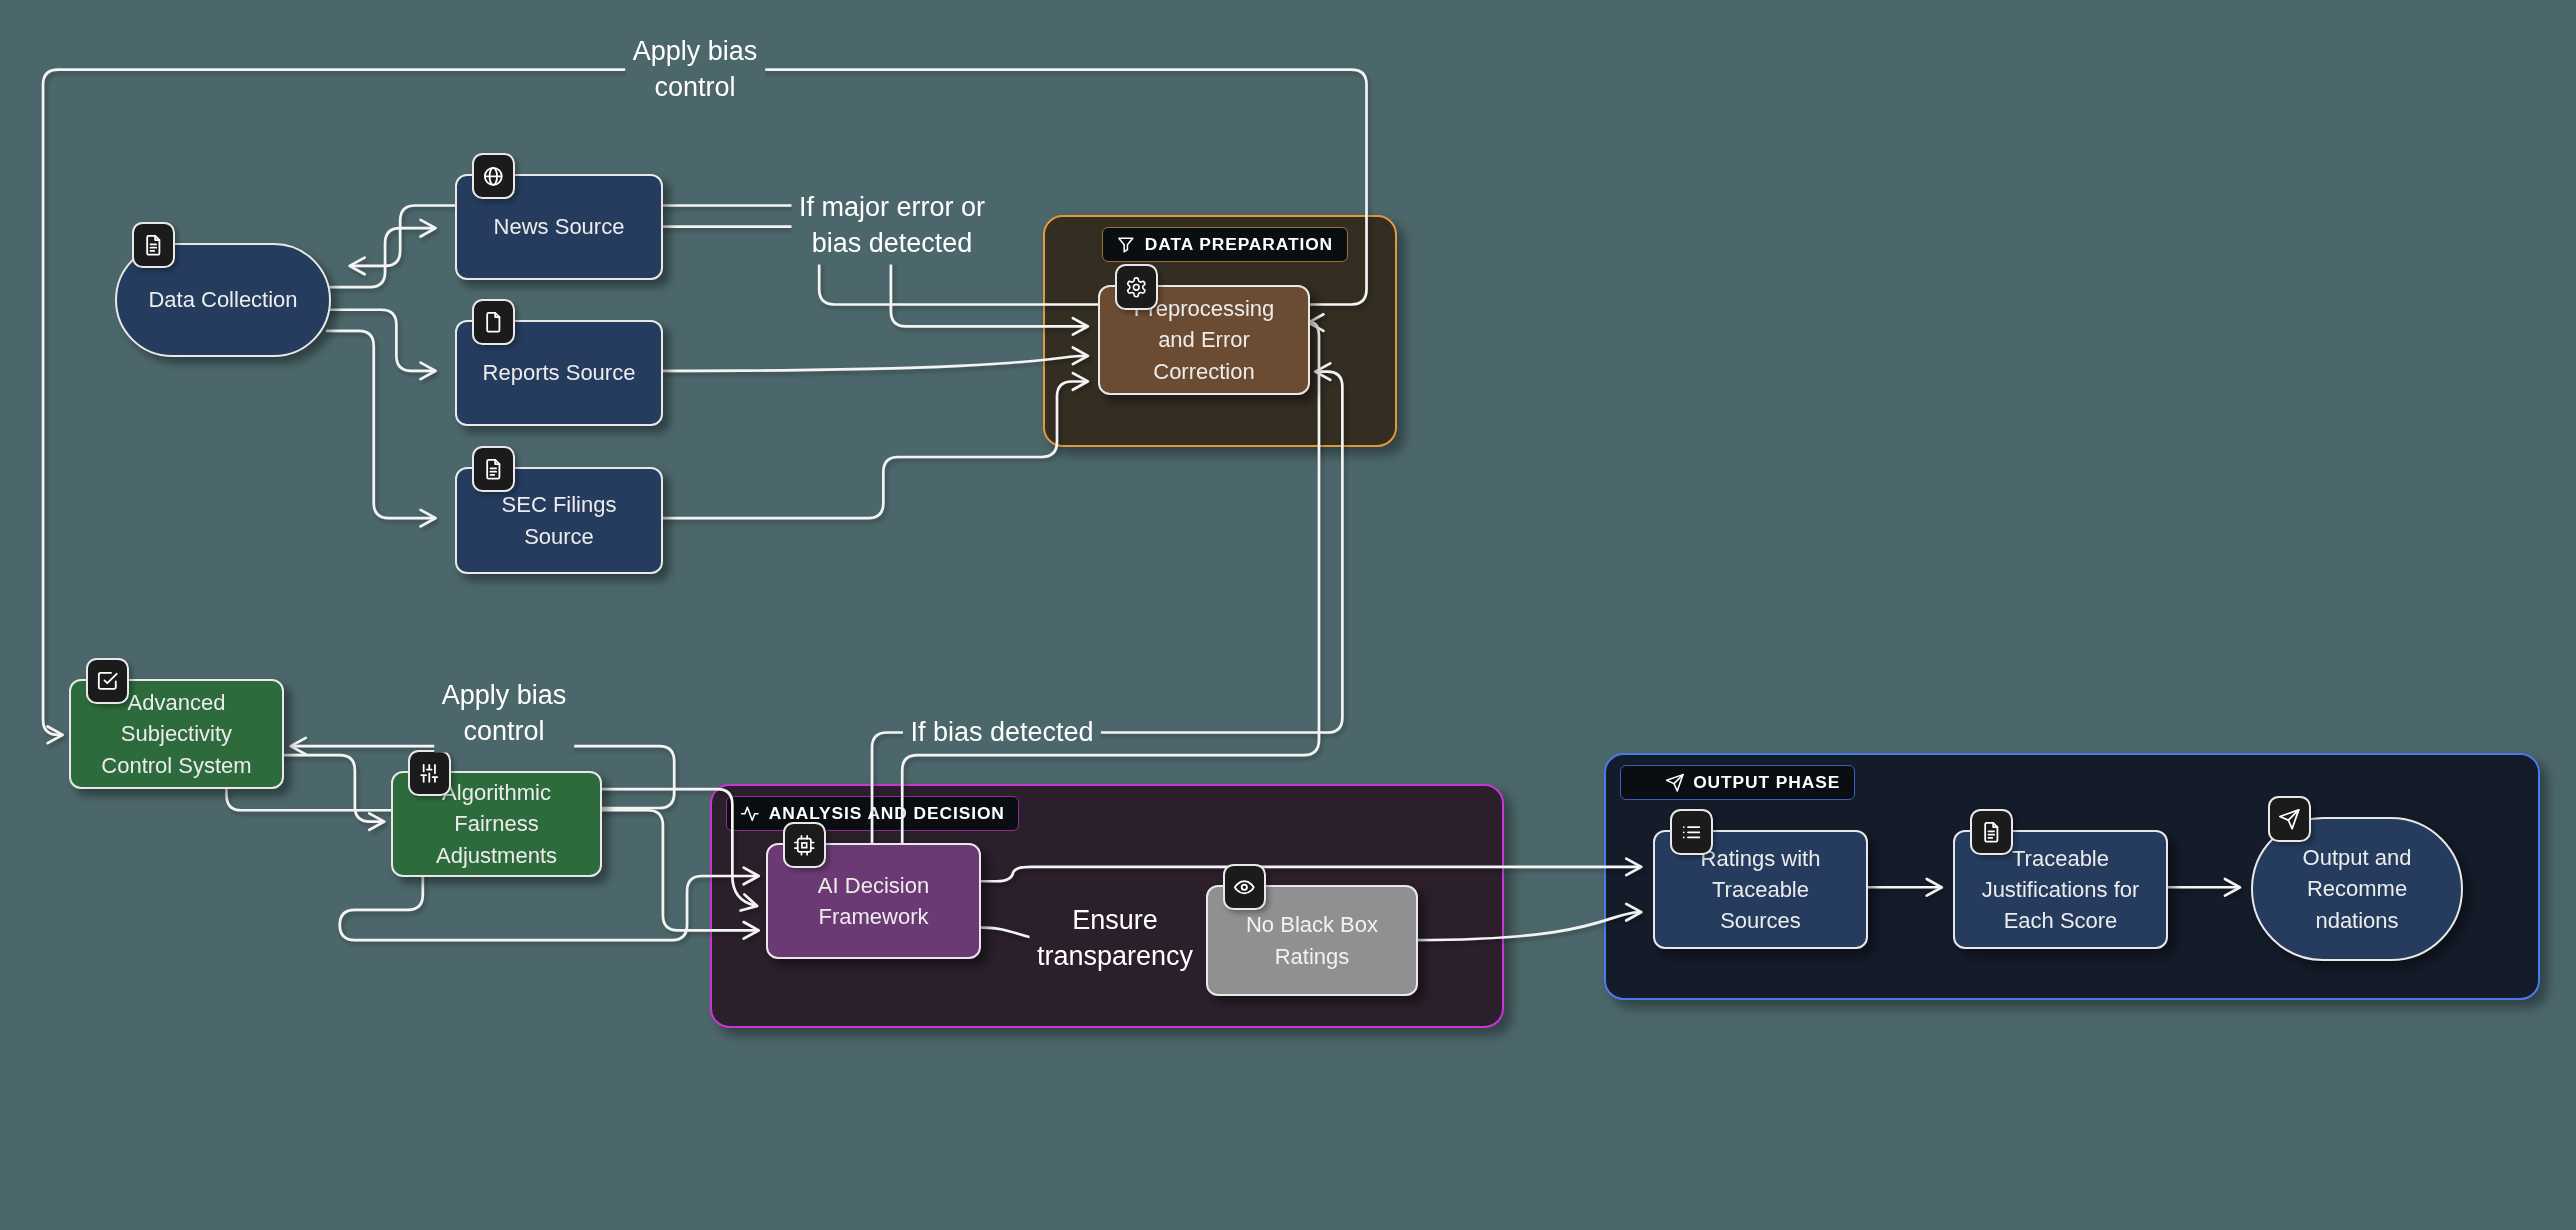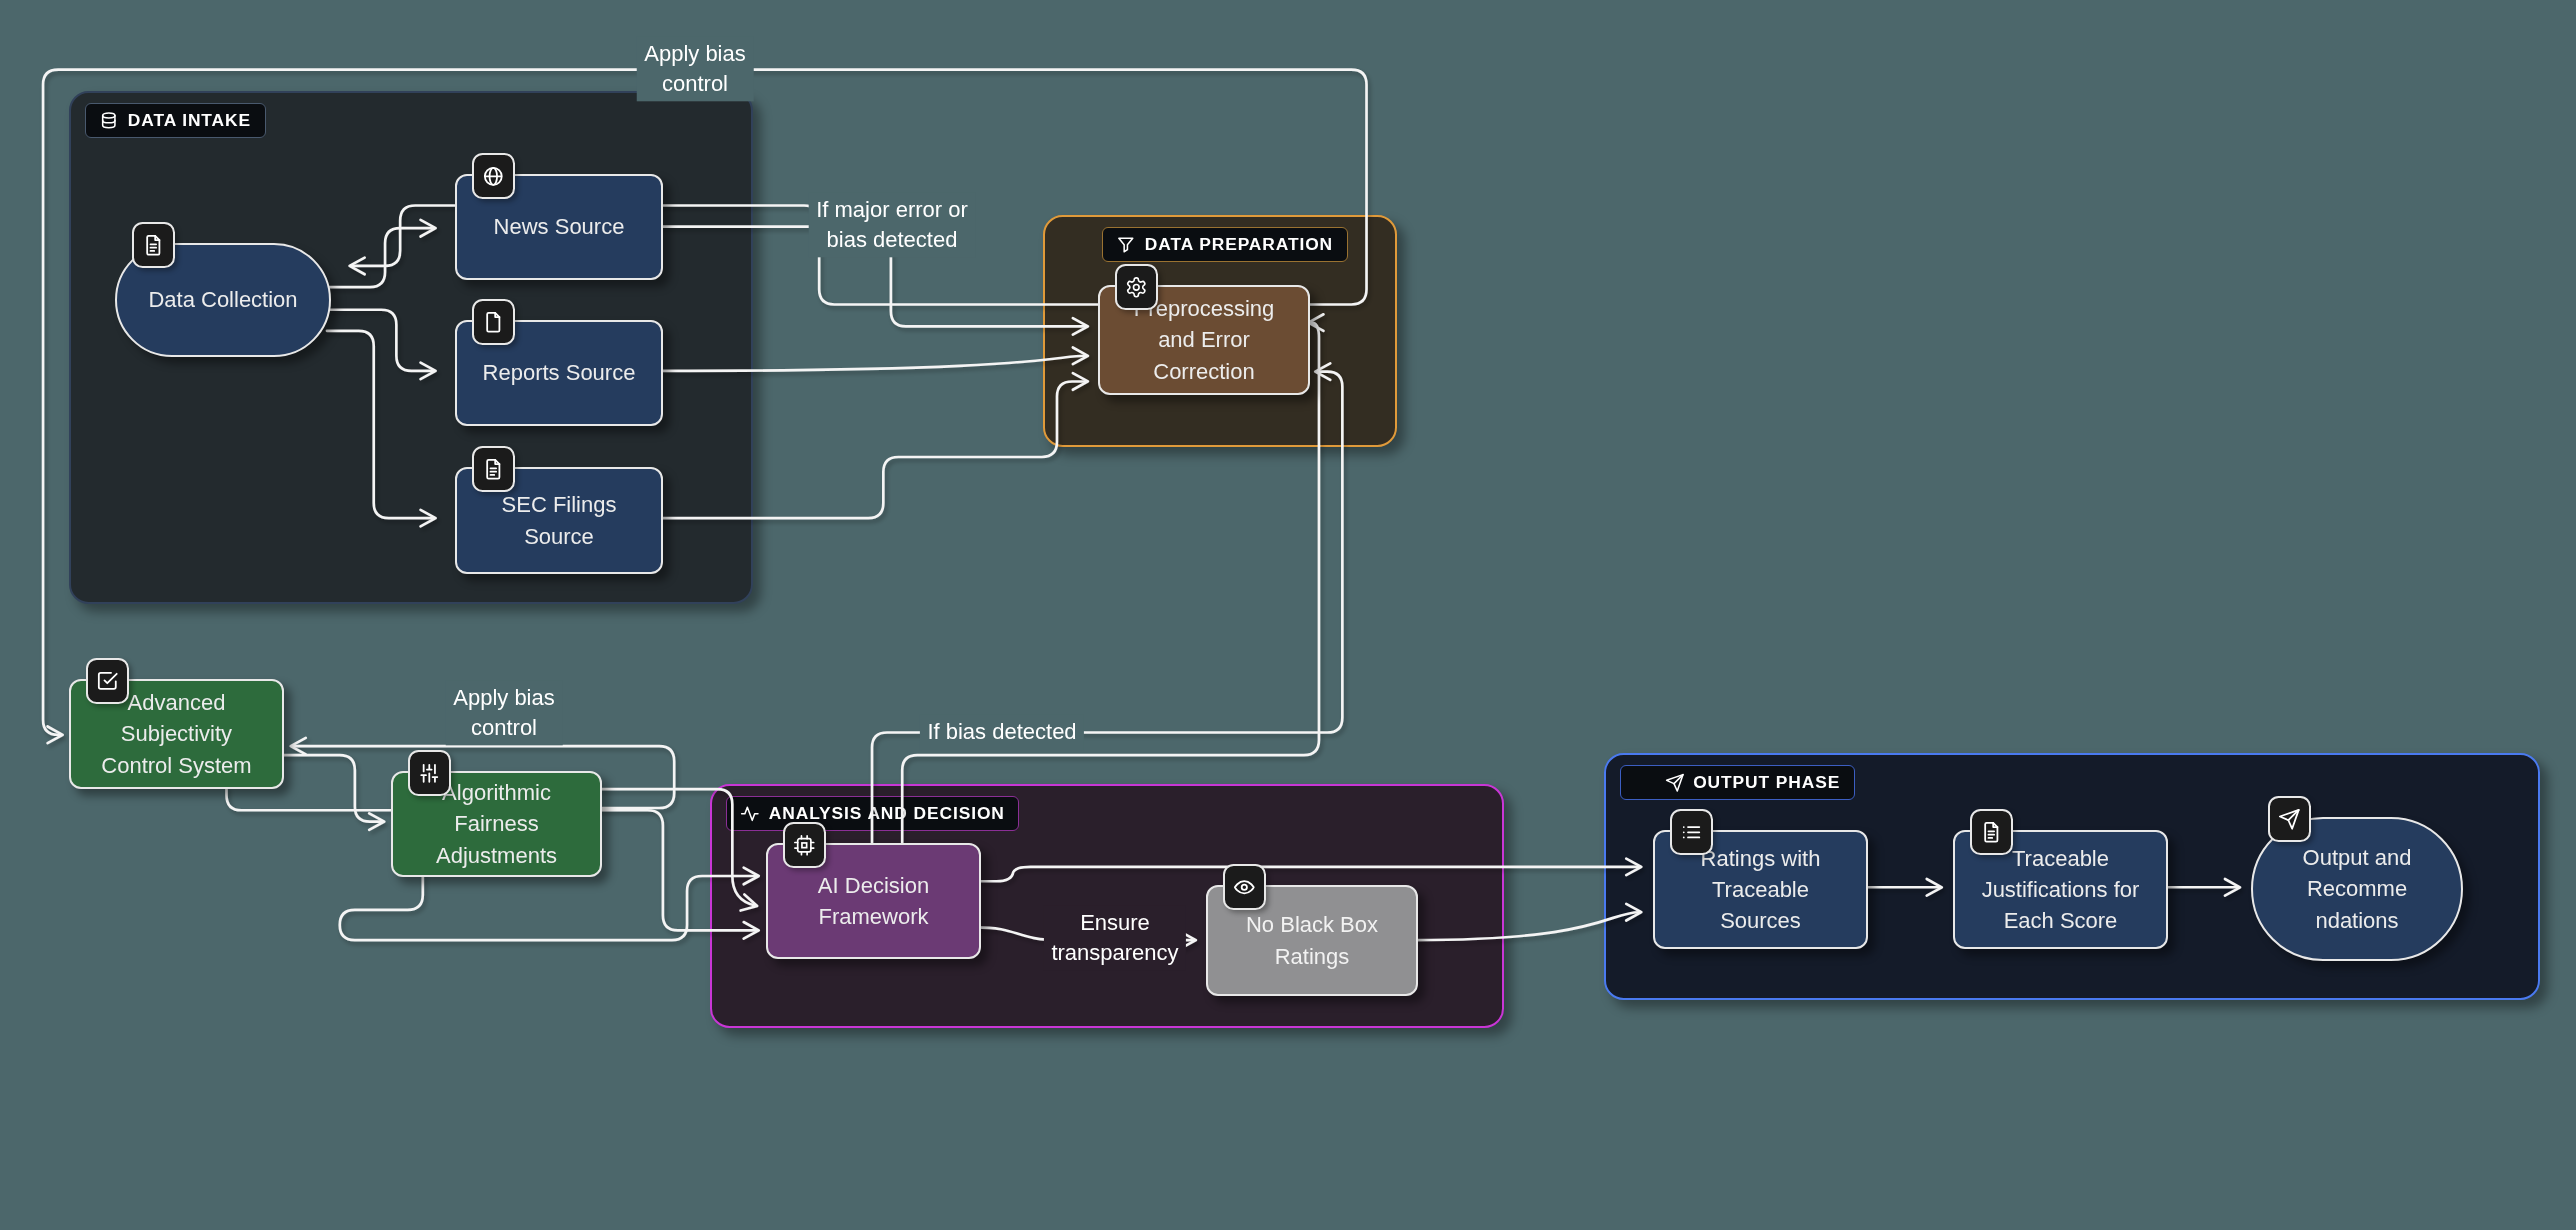--- a/index.html
+++ b/index.html
@@ -48,21 +48,21 @@
     position:absolute;top:-22.6px;left:15px;width:39px;height:42px;
     background:#1b1b1b;border:2.3px solid #e8e8e8;border-radius:10.6px;
     display:flex;align-items:center;justify-content:center;
     box-shadow:3px 3px 5.3px rgba(0,0,0,.3);
   }
   .badge svg{width:22.6px;height:22.6px;color:#fff;}
   
   svg.edges{position:absolute;top:0;left:0;pointer-events:none;}
   .edge-label{
     position:absolute;transform:translate(-50%,-50%);
-    color:#ffffff;font-size:22px;line-height:1.35;text-align:center;
+    color:#ffffff;font-size:27px;line-height:1.35;text-align:center;
     white-space:pre-line;padding:3px 7.5px;background:#4c676b;
   }
   .edge-label.in-analysis{background:#2a1f2b;}
   .defs-holder{position:absolute;width:0;height:0;overflow:hidden;}
 </style>
 </head>
 <body>
 
 <svg class="defs-holder" aria-hidden="true">
   <defs>
@@ -138,28 +138,20 @@
     <symbol id="i-list" viewBox="0 0 24 24">
         <g fill="none" stroke="currentColor" stroke-width="1.9" stroke-linecap="round">
           <path d="M8.5 6.5h12M8.5 12h12M8.5 17.5h12M4 6.5h.01M4 12h.01M4 17.5h.01"></path>
         </g>
       </symbol>
   </defs>
 </svg>
 
 <div class="stage">
 
-  <div class="container c-intake" style="left:69px;top:91px;width:680px;height:509px;">
-    <div class="pill b-intake">
-      <svg viewBox="0 0 26 26" width="19.6" height="19.6">
-          <use href="#i-database"></use>
-        </svg>
-      <span>DATA INTAKE</span>
-    </div>
-  </div>
 
   <div class="container c-prep" style="left:1043px;top:215px;width:350px;height:228px;">
     <div class="pill b-prep">
       <svg viewBox="0 0 26 26" width="19.6" height="19.6">
           <use href="#i-funnel"></use>
         </svg>
       <span>DATA PREPARATION</span>
     </div>
   </div>
 

